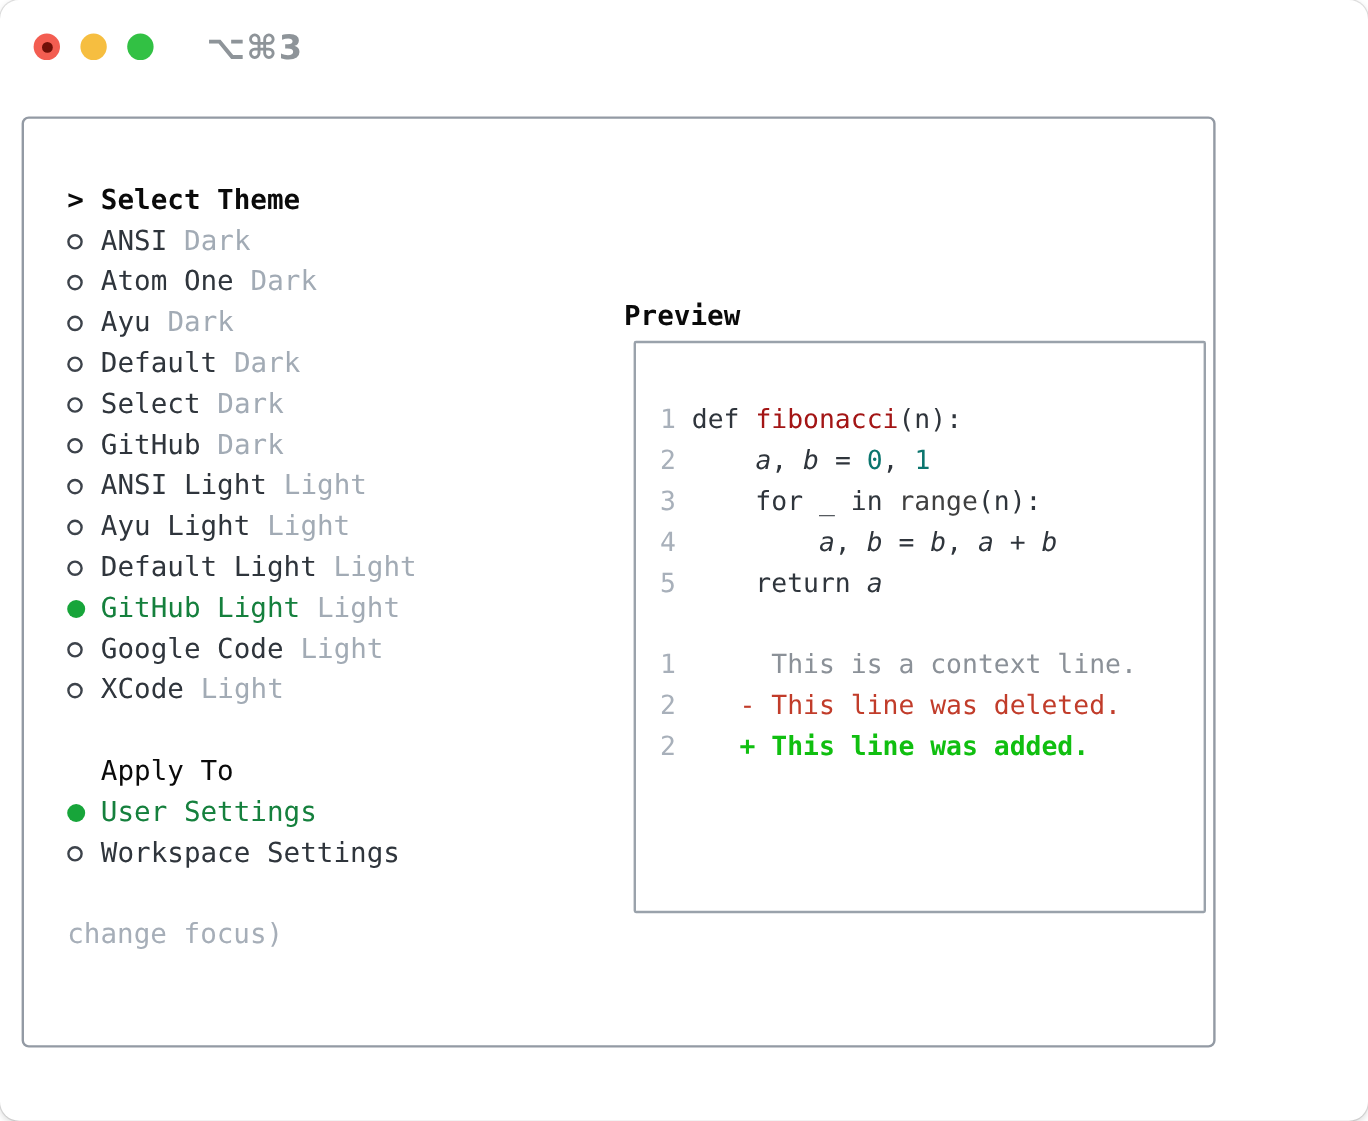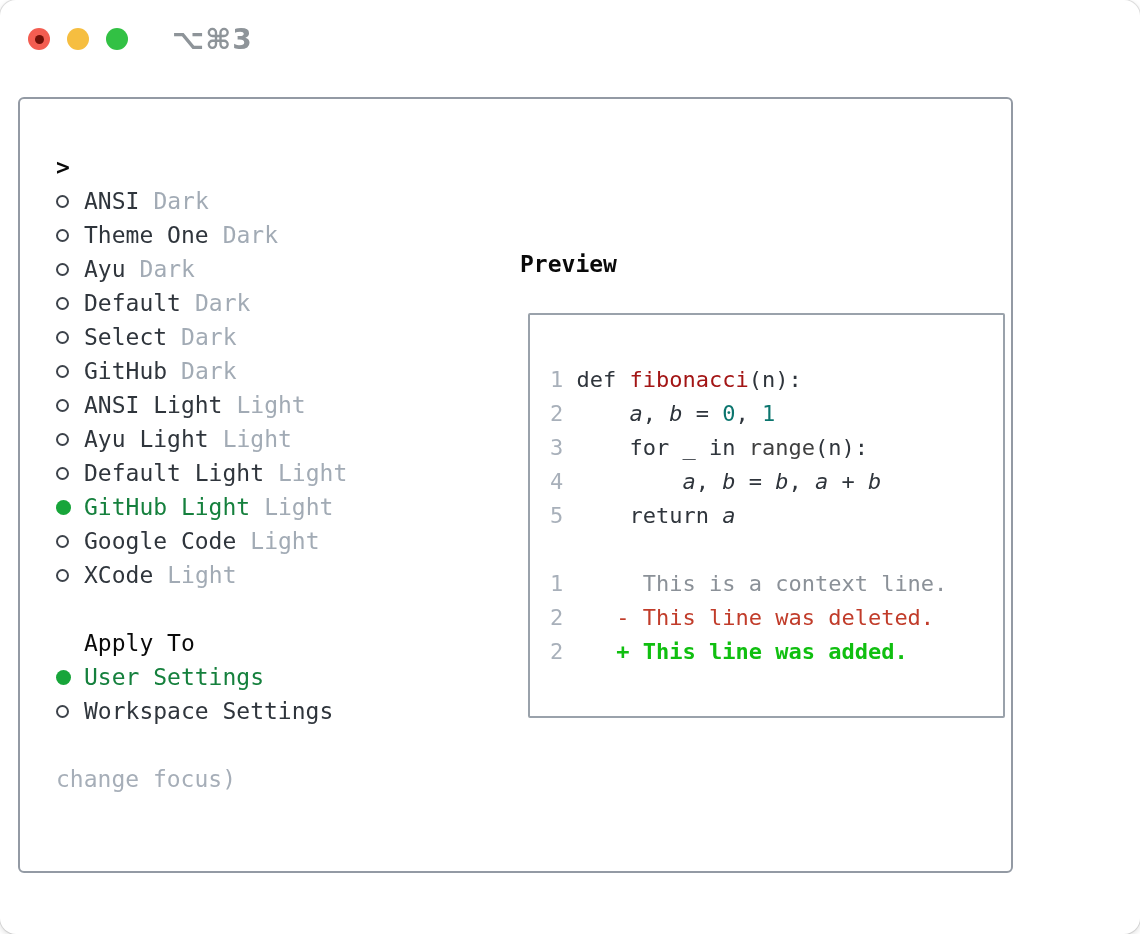--- a/index.html
+++ b/index.html
@@ -52,21 +52,21 @@
   .t-name.sel{color:#15803d;}
   .t-tag{color:#a2abb5;margin-left:14px;}
   .spacer{height:34px;}
   .help{color:#a6aeb8;height:34px;line-height:34px;white-space:pre;}
   
   .preview-title{
     position:absolute;left:500px;top:148px;height:34px;line-height:34px;
     font-size:23px;font-weight:bold;color:#0a0a0a;
   }
   .preview-box{
-    position:absolute;left:508px;top:214px;width:477px;height:405px;
+    position:absolute;left:508px;top:185px;width:477px;height:477px;
     border:2px solid #9aa2ab;box-sizing:border-box;background:#fff;border-radius:2px;
   }
   .code{
     position:absolute;left:20px;top:48px;font-size:22px;line-height:34px;white-space:pre;
   }
   .code-line{min-height:34px;white-space:pre;}
   .ln{color:#a8b0ba;}
   .tk-plain{color:#2f353c;}
   .tk-func{color:#a31515;}
   .tk-num{color:#0b756e;}
@@ -90,35 +90,36 @@
     <span class="shortcut">⌥⌘3</span>
   </div>
 
   <div class="panel">
 
     <div class="left-col">
       <div class="row">
         <span class="cell">
             <span class="pointer">&gt;</span>
           </span>
+        <span class="hdr">Select Theme</span>
       </div>
 
       <div id="theme-list">
           <div class="row">
             <span class="cell">
               <span class="radio"></span>
             </span>
             <span class="t-name">ANSI</span>
             <span class="t-tag">Dark</span>
           </div>
           <div class="row">
             <span class="cell">
               <span class="radio"></span>
             </span>
-            <span class="t-name">Theme One</span>
+            <span class="t-name">Atom One</span>
             <span class="t-tag">Dark</span>
           </div>
           <div class="row">
             <span class="cell">
               <span class="radio"></span>
             </span>
             <span class="t-name">Ayu</span>
             <span class="t-tag">Dark</span>
           </div>
           <div class="row">

